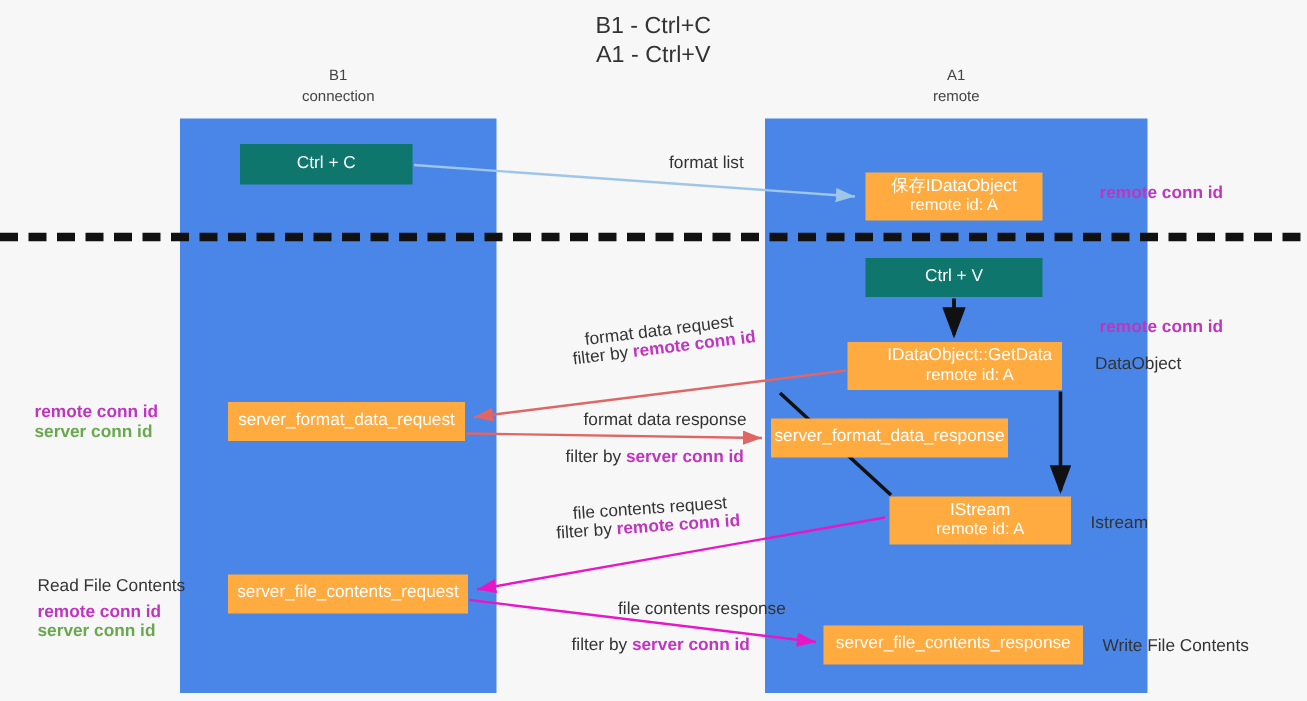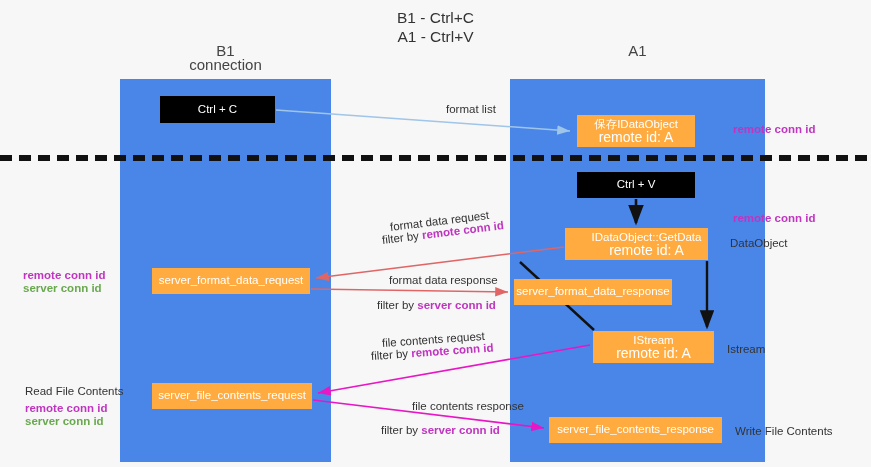--- a/index.html
+++ b/index.html
@@ -12,42 +12,42 @@
   }
   #stage{position:absolute;inset:0;}
   .svg-layer{position:absolute;left:0;top:0;width:871px;height:467px;pointer-events:none;}
 
   
   .lane{position:absolute;background:#4a86e8;}
   #lane-b1{left:120px;top:79px;width:211px;height:383px;}
   #lane-a1{left:510px;top:79px;width:255px;height:383px;}
 
   .lane-head{
-    position:absolute;text-align:center;font-size:15px;color:#444;
+    position:absolute;text-align:center;font-size:10px;color:#444;
     line-height:14px;
   }
   #head-b1{left:120px;top:44px;width:211px;}
   #head-a1{left:510px;top:44px;width:255px;}
 
   
   #title{
     position:absolute;left:0;top:8px;width:871px;text-align:center;
     font-size:15.5px;line-height:19px;color:#333;
   }
 
   
   .box{
     position:absolute;box-sizing:border-box;
     display:flex;align-items:center;justify-content:center;
     flex-direction:column;
     color:#fff;font-size:11.5px;line-height:13.5px;text-align:center;
   }
-  .box.green{background:#000000;}
+  .box.green{background:#0f766e;}
   .box.orange{background:#ffab40;}
-  .box .l2{font-size:14px;}
+  .box .l2{font-size:11px;}
 
   #box-ctrlc{left:160px;top:96px;width:115px;height:27px;}
   #box-idataobject{left:577px;top:115px;width:118px;height:32px;}
   #box-ctrlv{left:577px;top:172px;width:118px;height:26px;}
   #box-getdata{left:565px;top:228px;width:143px;height:32px;padding-left:20px;}
   #box-sfdreq{left:152px;top:268px;width:158px;height:26px;}
   #box-sfdresp{left:514px;top:279px;width:158px;height:26px;}
   #box-istream{left:593px;top:331px;width:121px;height:32px;}
   #box-sfcreq{left:152px;top:383px;width:160px;height:26px;}
   #box-sfcresp{left:549px;top:417px;width:173px;height:26px;}
@@ -95,20 +95,21 @@
     <div>B1 - Ctrl+C</div>
     <div>A1 - Ctrl+V</div>
   </div>
 
   <div class="lane-head" id="head-b1">
     <div>B1</div>
     <div>connection</div>
   </div>
   <div class="lane-head" id="head-a1">
     <div>A1</div>
+    <div>remote</div>
   </div>
 
   <div class="lane" id="lane-b1"></div>
   <div class="lane" id="lane-a1"></div>
 
   <svg class="svg-layer">
     <defs>
       <marker id="ar-blue" markerWidth="9" markerHeight="9" refX="8" refY="3" orient="auto">
         <path d="M0,0 L8,3 L0,6 z" fill="#9fc5e8"></path>
       </marker>

